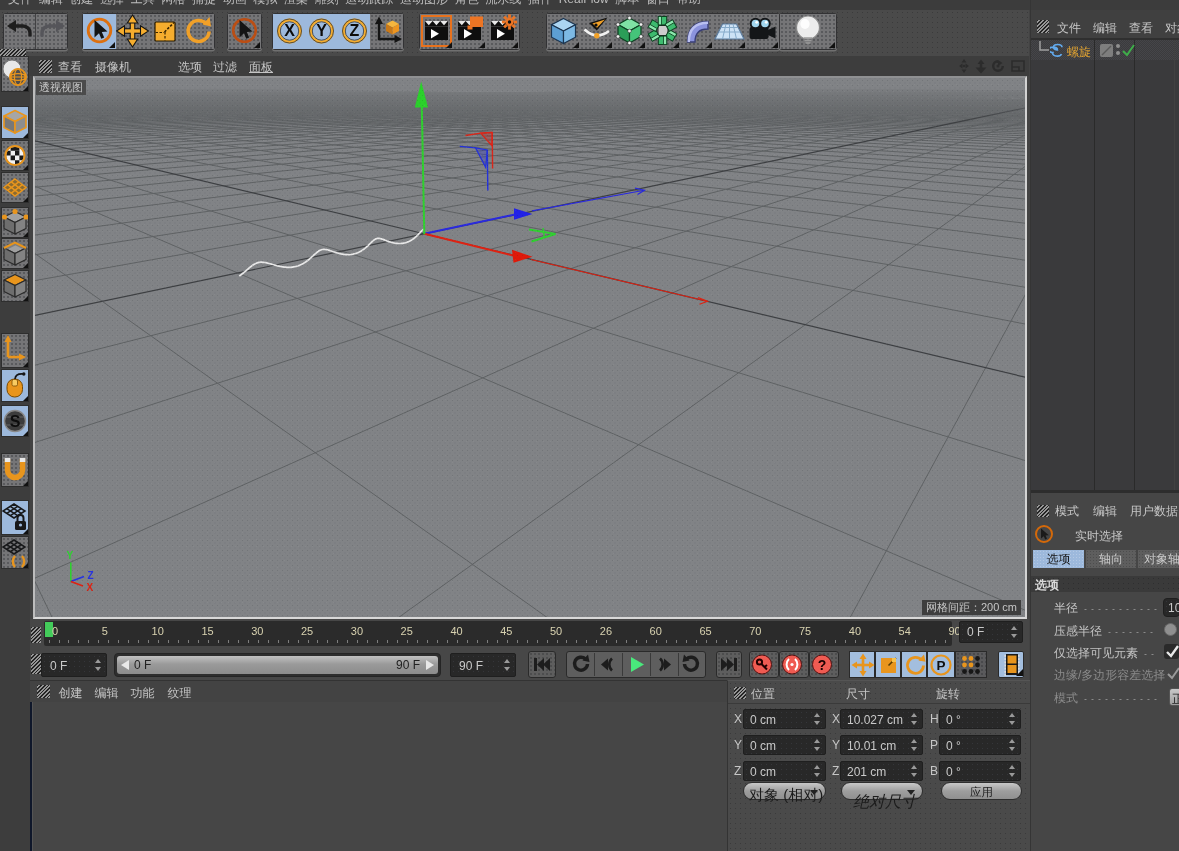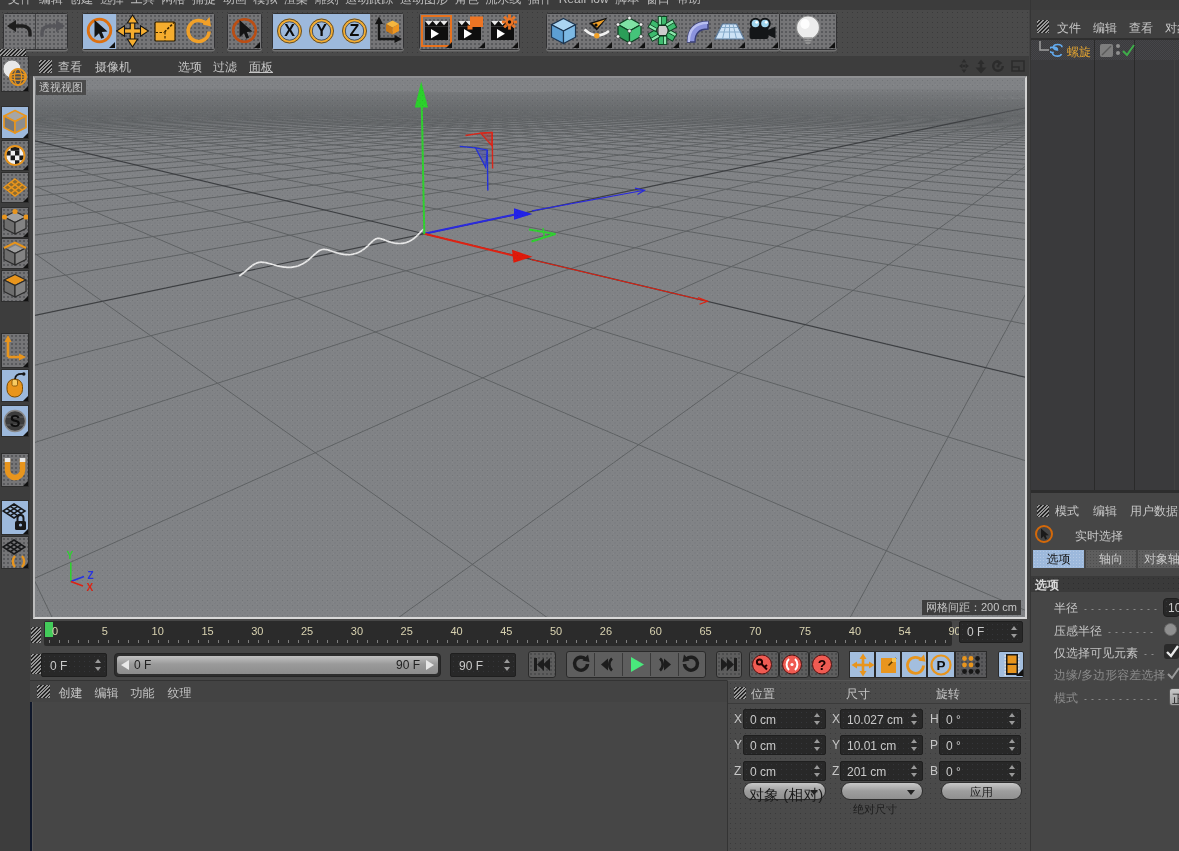--- a/index.html
+++ b/index.html
@@ -912,21 +912,21 @@
 <div class="abs txt" style="left:202px;top:83px;">B</div>
 <div class="abs fld" style="left:211px;top:80px;width:82px;height:20px;">
       <span style="position:absolute;left:6px;top:2.5px;">0 °</span>
       <span class="spin"></span>
     </div>
 <div class="abs" style="left:15px;top:101px;width:83px;height:18px;background:linear-gradient(#c8c8c8,#9e9e9e 50%,#909090);border:1px solid #2e2e2e;border-radius:9px;color:#1c1c1c;font-size:12px;text-align:center;">
       <span style="position:absolute;left:5px;top:2.5px;font-size:15px;">对象 (相对)</span>
       <span class="abs" style="right:7px;top:7px;width:0;height:0;border-left:4.5px solid transparent;border-right:4.5px solid transparent;border-top:5.5px solid #222;"></span>
     </div>
 <div class="abs" style="left:113px;top:101px;width:82px;height:18px;background:linear-gradient(#c8c8c8,#9e9e9e 50%,#909090);border:1px solid #2e2e2e;border-radius:9px;color:#1c1c1c;font-size:12px;text-align:center;">
-      <span style="position:absolute;left:11px;top:19px;font-size:11px;">绝对尺寸</span>
+      <span style="position:absolute;left:11px;top:9px;font-size:16px;font-style:italic;">绝对尺寸</span>
       <span class="abs" style="right:7px;top:7px;width:0;height:0;border-left:4.5px solid transparent;border-right:4.5px solid transparent;border-top:5.5px solid #222;"></span>
     </div>
 <div class="abs" style="left:213px;top:101px;width:81px;height:18px;background:linear-gradient(#c8c8c8,#9e9e9e 50%,#909090);border:1px solid #2e2e2e;border-radius:9px;color:#1c1c1c;font-size:12px;text-align:center;">
       <span style="position:absolute;left:50%;transform:translateX(-50%);top:2px;font-size:11.5px;">应用</span>
     </div>
 </div>
 
 <div id="rightpanel" class="abs" style="left:1030px;top:0;width:149px;height:851px;background:#434343;border-left:1px solid #353535;">
 <div class="abs" style="left:0;top:0;width:149px;height:10px;background:#3c3c3c;"></div>
 <div class="abs" style="left:0;top:10px;width:149px;height:28px;background:#404040;">

